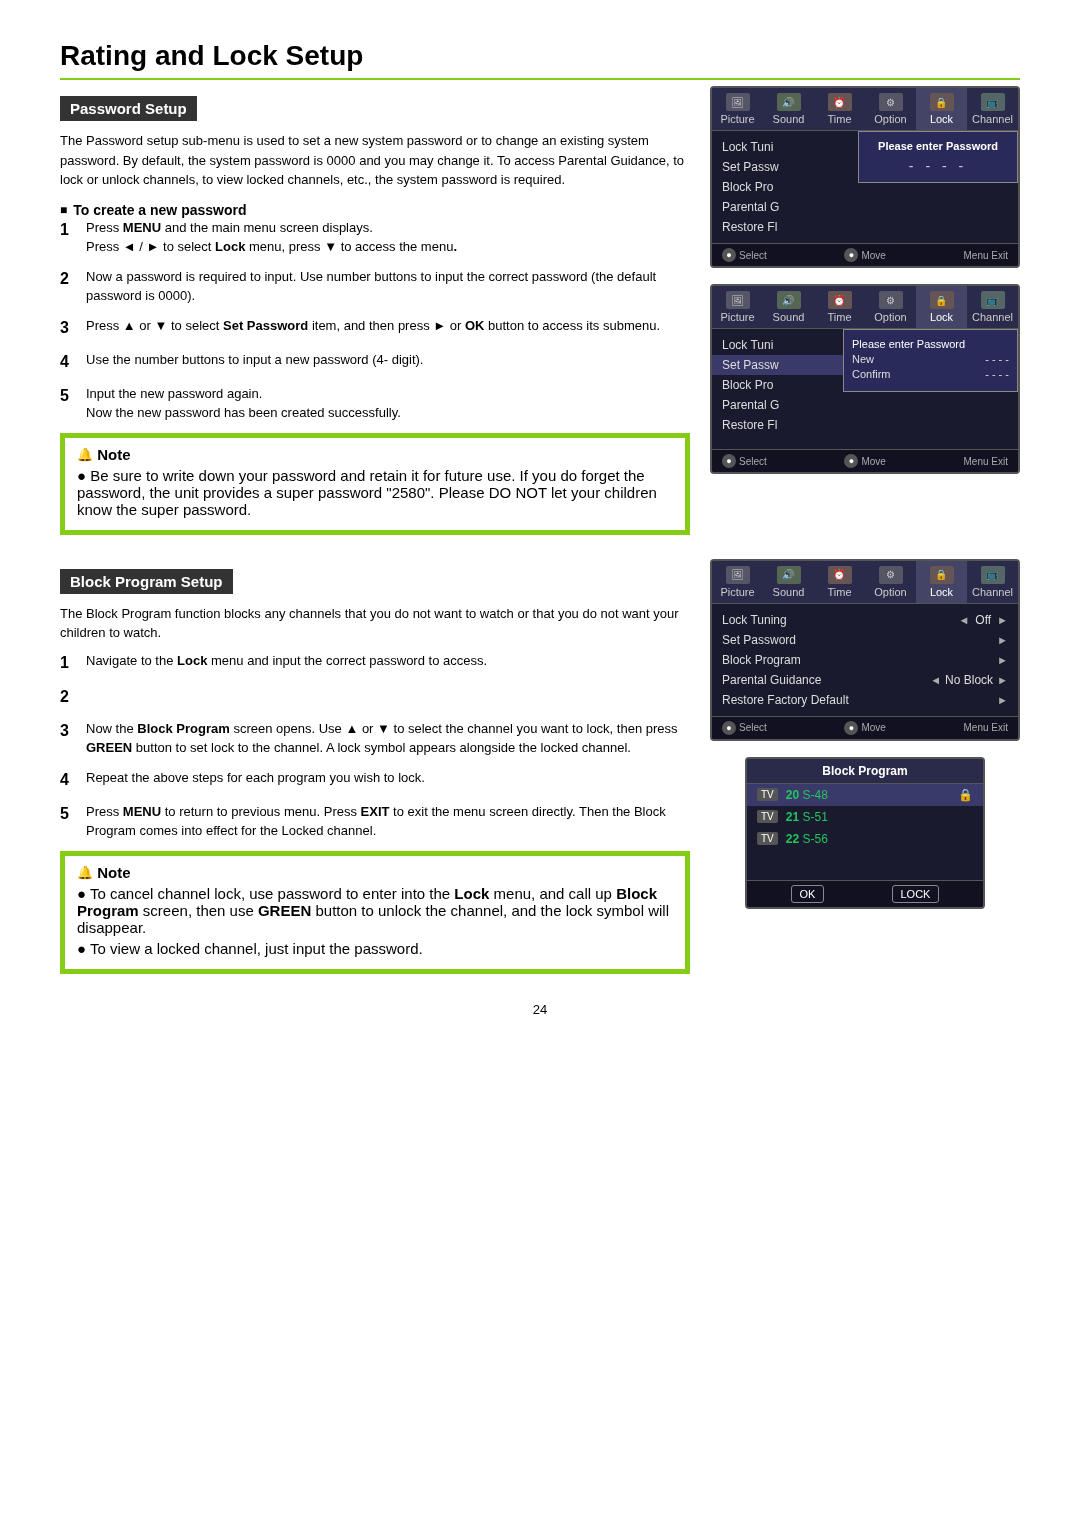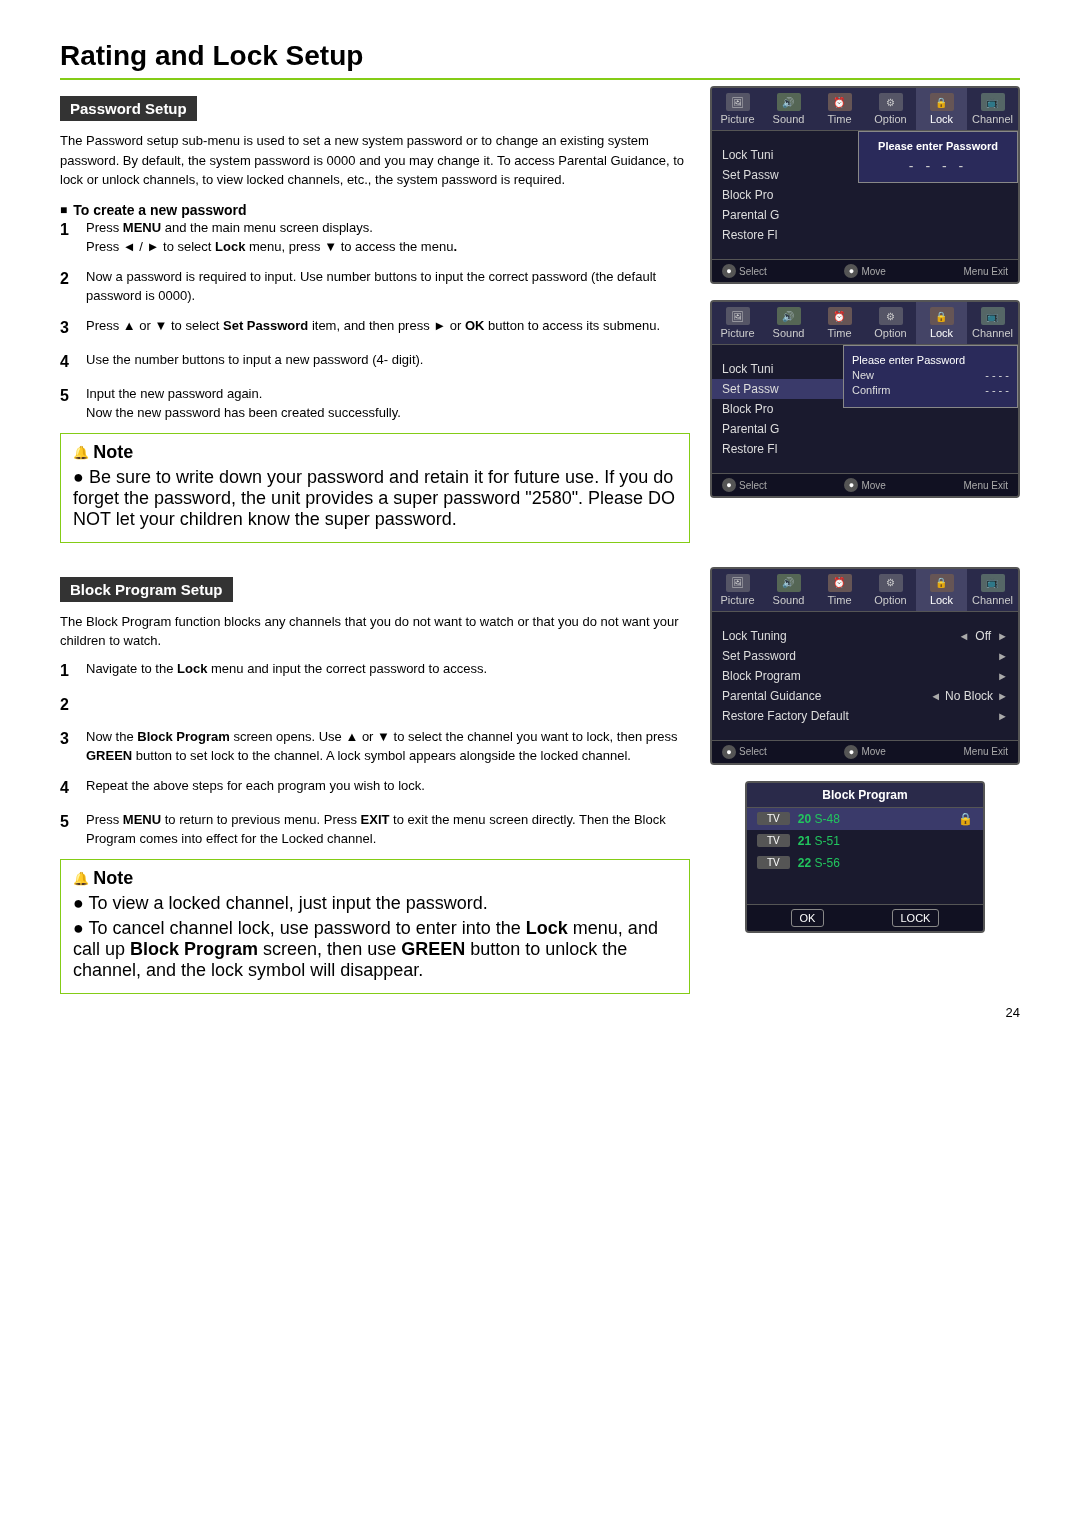--- a/index.html
+++ b/index.html
@@ -60,24 +60,24 @@
       margin-bottom: 10px;
       line-height: 1.5;
       font-size: 13px;
     }
     .step-num {
       font-weight: bold;
       font-size: 16px;
       min-width: 16px;
     }
     .note-box {
-      border: 1px solid #84cc16;
+      border: 5px solid #84cc16;
       padding: 8px 12px;
       margin: 4px 0;
-      font-size: 18px;
+      font-size: 15px;
     }
     .note-title {
       font-weight: bold;
       margin-bottom: 4px;
       display: flex;
       align-items: center;
       gap: 4px;
     }
     .note-title::before {
       content: '🔔';
@@ -128,21 +128,21 @@
       font-size: 10px;
     }
     .tv-icon.picture { background: #556; }
     .tv-icon.sound { background: #565; }
     .tv-icon.time { background: #655; }
     .tv-icon.option { background: #556; }
     .tv-icon.lock { background: #655; }
     .tv-icon.channel { background: #566; }
 
     .tv-content {
-      padding: 14px 0;
+      padding: 6px 0;
       position: relative;
     }
     .tv-menu-row {
       padding: 3px 10px;
       display: flex;
       align-items: center;
       font-size: 12px;
       color: #ddd;
     }
     .tv-menu-row.highlighted {
@@ -245,21 +245,21 @@
       align-items: center;
       padding: 4px 10px;
       gap: 8px;
       font-size: 12px;
     }
     .bp-row.highlighted { background: #3a3a6a; }
     .bp-tv-badge {
       background: #555;
       color: #fff;
       font-size: 10px;
-      padding: 1px 10px;
+      padding: 1px 4px;
       border-radius: 2px;
     }
     .bp-channel { color: #22c55e; }
     .bp-lock-icon { margin-left: auto; color: #f90; }
     .bp-footer {
       background: #111122;
       padding: 4px 10px;
       display: flex;
       justify-content: space-around;
       font-size: 11px;
@@ -268,22 +268,22 @@
     }
     .ok-btn {
       border: 1px solid #888;
       padding: 2px 8px;
       border-radius: 3px;
       font-size: 11px;
       color: #fff;
     }
 
     .page-number {
-      text-align: right;
-      margin-top: 7px;
+      text-align: center;
+      margin-top: 24px;
       font-size: 13px;
     }
     .section-gap { margin-top: 20px; }
   </style>
 </head>
 <body>
 
 <h1>Rating and Lock Setup</h1>
 
 <div class="main-layout">
@@ -469,22 +469,22 @@
         </li>
         <li>
           <span class="step-num">5</span>
           <span>Press <strong>MENU</strong> to return to previous menu. Press <strong>EXIT</strong> to exit the menu screen directly.  Then the Block  Program comes into effect for the Locked channel.</span>
         </li>
       </ul>
 
       <div class="note-box">
         <div class="note-title">Note</div>
         <ul>
+          <li>To cancel channel lock, use password to enter into the <strong>Lock</strong> menu,  and call up <strong>Block Program</strong> screen, then use <strong>GREEN</strong> button to unlock the channel, and the lock symbol will disappear.</li>
           <li>To view a locked channel, just input the password.</li>
-          <li>To cancel channel lock, use password to enter into the <strong>Lock</strong> menu,  and call up <strong>Block Program</strong> screen, then use <strong>GREEN</strong> button to unlock the channel, and the lock symbol will disappear.</li>
         </ul>
       </div>
     </div>
 
     <div class="right-col">
 
       <div class="tv-panel tv-lock-menu">
         <div class="tv-menu-bar">
           <div class="tv-menu-item">
             <div class="tv-icon picture">🖼</div>

